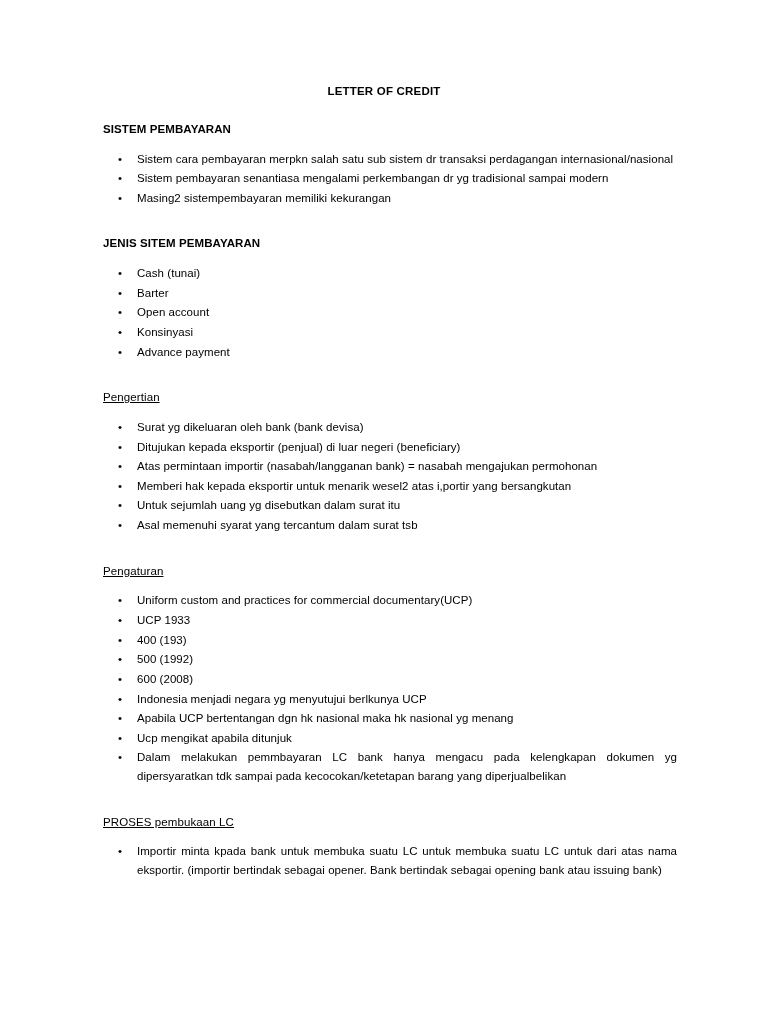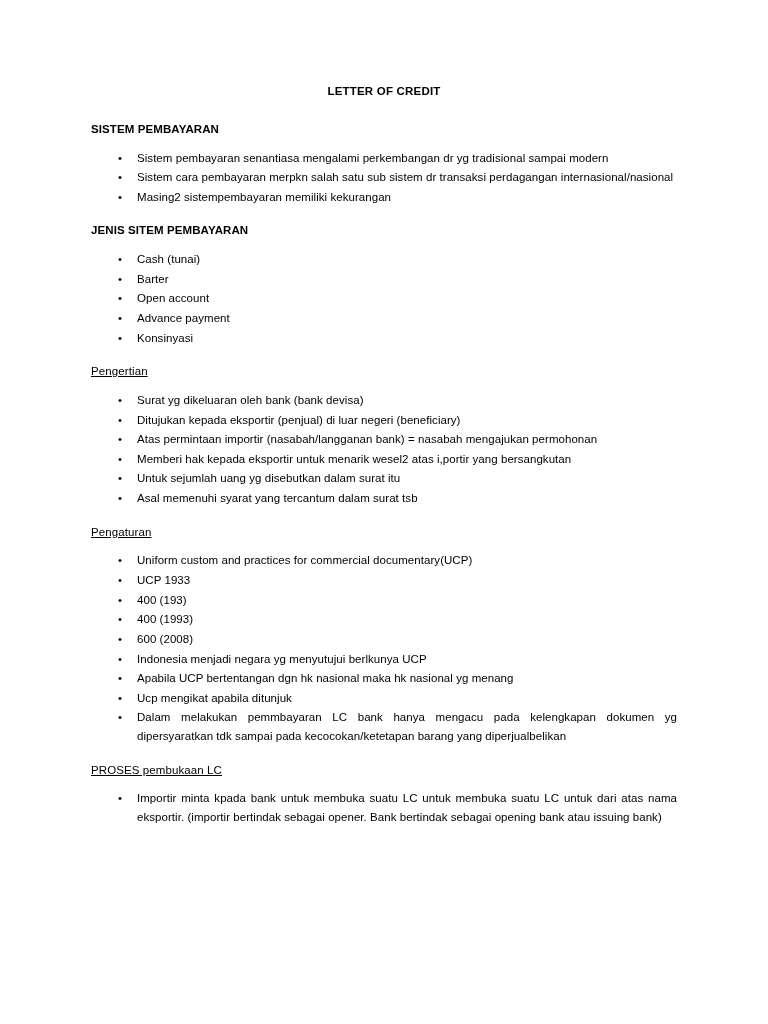--- a/index.html
+++ b/index.html
@@ -26,21 +26,21 @@
   .doc-title {
     text-align: center;
     font-size: 11.5px;
     font-weight: bold;
     letter-spacing: 0.2px;
     margin: 0 0 22px 0;
     line-height: 1.3;
   }
   .section-heading {
     font-size: 11.5px;
-    margin: 0;
+    margin: 12px;
     padding: 0;
     line-height: 1.45;
     letter-spacing: 0.1px;
   }
   .section-heading.bold {
     font-weight: bold;
   }
   .section-heading.regular {
     font-weight: normal;
     text-decoration: underline;
@@ -77,50 +77,50 @@
 </style>
 </head>
 <body>
 
 <div class="page">
   <div class="doc-title">LETTER OF CREDIT</div>
 
   <div id="sections-root">
       <div class="section-heading bold">SISTEM PEMBAYARAN</div>
       <ul class="bullets">
+        <li>Sistem cara pembayaran merpkn salah satu sub sistem dr transaksi perdagangan internasional/nasional</li>
         <li>Sistem pembayaran senantiasa mengalami perkembangan dr yg tradisional sampai modern</li>
-        <li>Sistem cara pembayaran merpkn salah satu sub sistem dr transaksi perdagangan internasional/nasional</li>
         <li>Masing2 sistempembayaran memiliki kekurangan</li>
       </ul>
       <div class="block-gap"></div>
       <div class="section-heading bold">JENIS SITEM PEMBAYARAN</div>
       <ul class="bullets">
         <li class="nojustify">Cash (tunai)</li>
         <li class="nojustify">Barter</li>
         <li class="nojustify">Open account</li>
+        <li class="nojustify">Konsinyasi</li>
         <li class="nojustify">Advance payment</li>
-        <li class="nojustify">Konsinyasi</li>
       </ul>
       <div class="block-gap"></div>
       <div class="section-heading regular">Pengertian</div>
       <ul class="bullets">
         <li>Surat yg dikeluaran oleh bank (bank devisa)</li>
         <li>Ditujukan kepada eksportir (penjual) di luar negeri (beneficiary)</li>
         <li>Atas permintaan importir (nasabah/langganan bank) = nasabah mengajukan permohonan</li>
         <li>Memberi hak kepada eksportir untuk menarik wesel2 atas i,portir yang bersangkutan</li>
         <li>Untuk sejumlah uang yg disebutkan dalam surat itu</li>
         <li>Asal memenuhi syarat yang tercantum dalam surat tsb</li>
       </ul>
       <div class="block-gap"></div>
       <div class="section-heading regular">Pengaturan</div>
       <ul class="bullets">
         <li>Uniform custom and practices for commercial documentary(UCP)</li>
         <li>UCP 1933</li>
         <li>400 (193)</li>
-        <li>400 (1993)</li>
+        <li>500 (1992)</li>
         <li>600 (2008)</li>
         <li>Indonesia menjadi negara yg menyutujui  berlkunya UCP</li>
         <li>Apabila UCP bertentangan dgn hk nasional maka hk nasional yg menang</li>
         <li>Ucp mengikat apabila ditunjuk</li>
         <li>Dalam melakukan pemmbayaran LC bank hanya mengacu pada kelengkapan dokumen yg dipersyaratkan tdk sampai pada kecocokan/ketetapan barang yang diperjualbelikan</li>
       </ul>
       <div class="block-gap"></div>
       <div class="section-heading regular">PROSES pembukaan LC</div>
       <ul class="bullets">
         <li>Importir minta kpada bank untuk membuka suatu LC untuk membuka suatu LC untuk dari atas nama eksportir. (importir bertindak sebagai opener. Bank bertindak sebagai opening bank atau issuing bank)</li>

